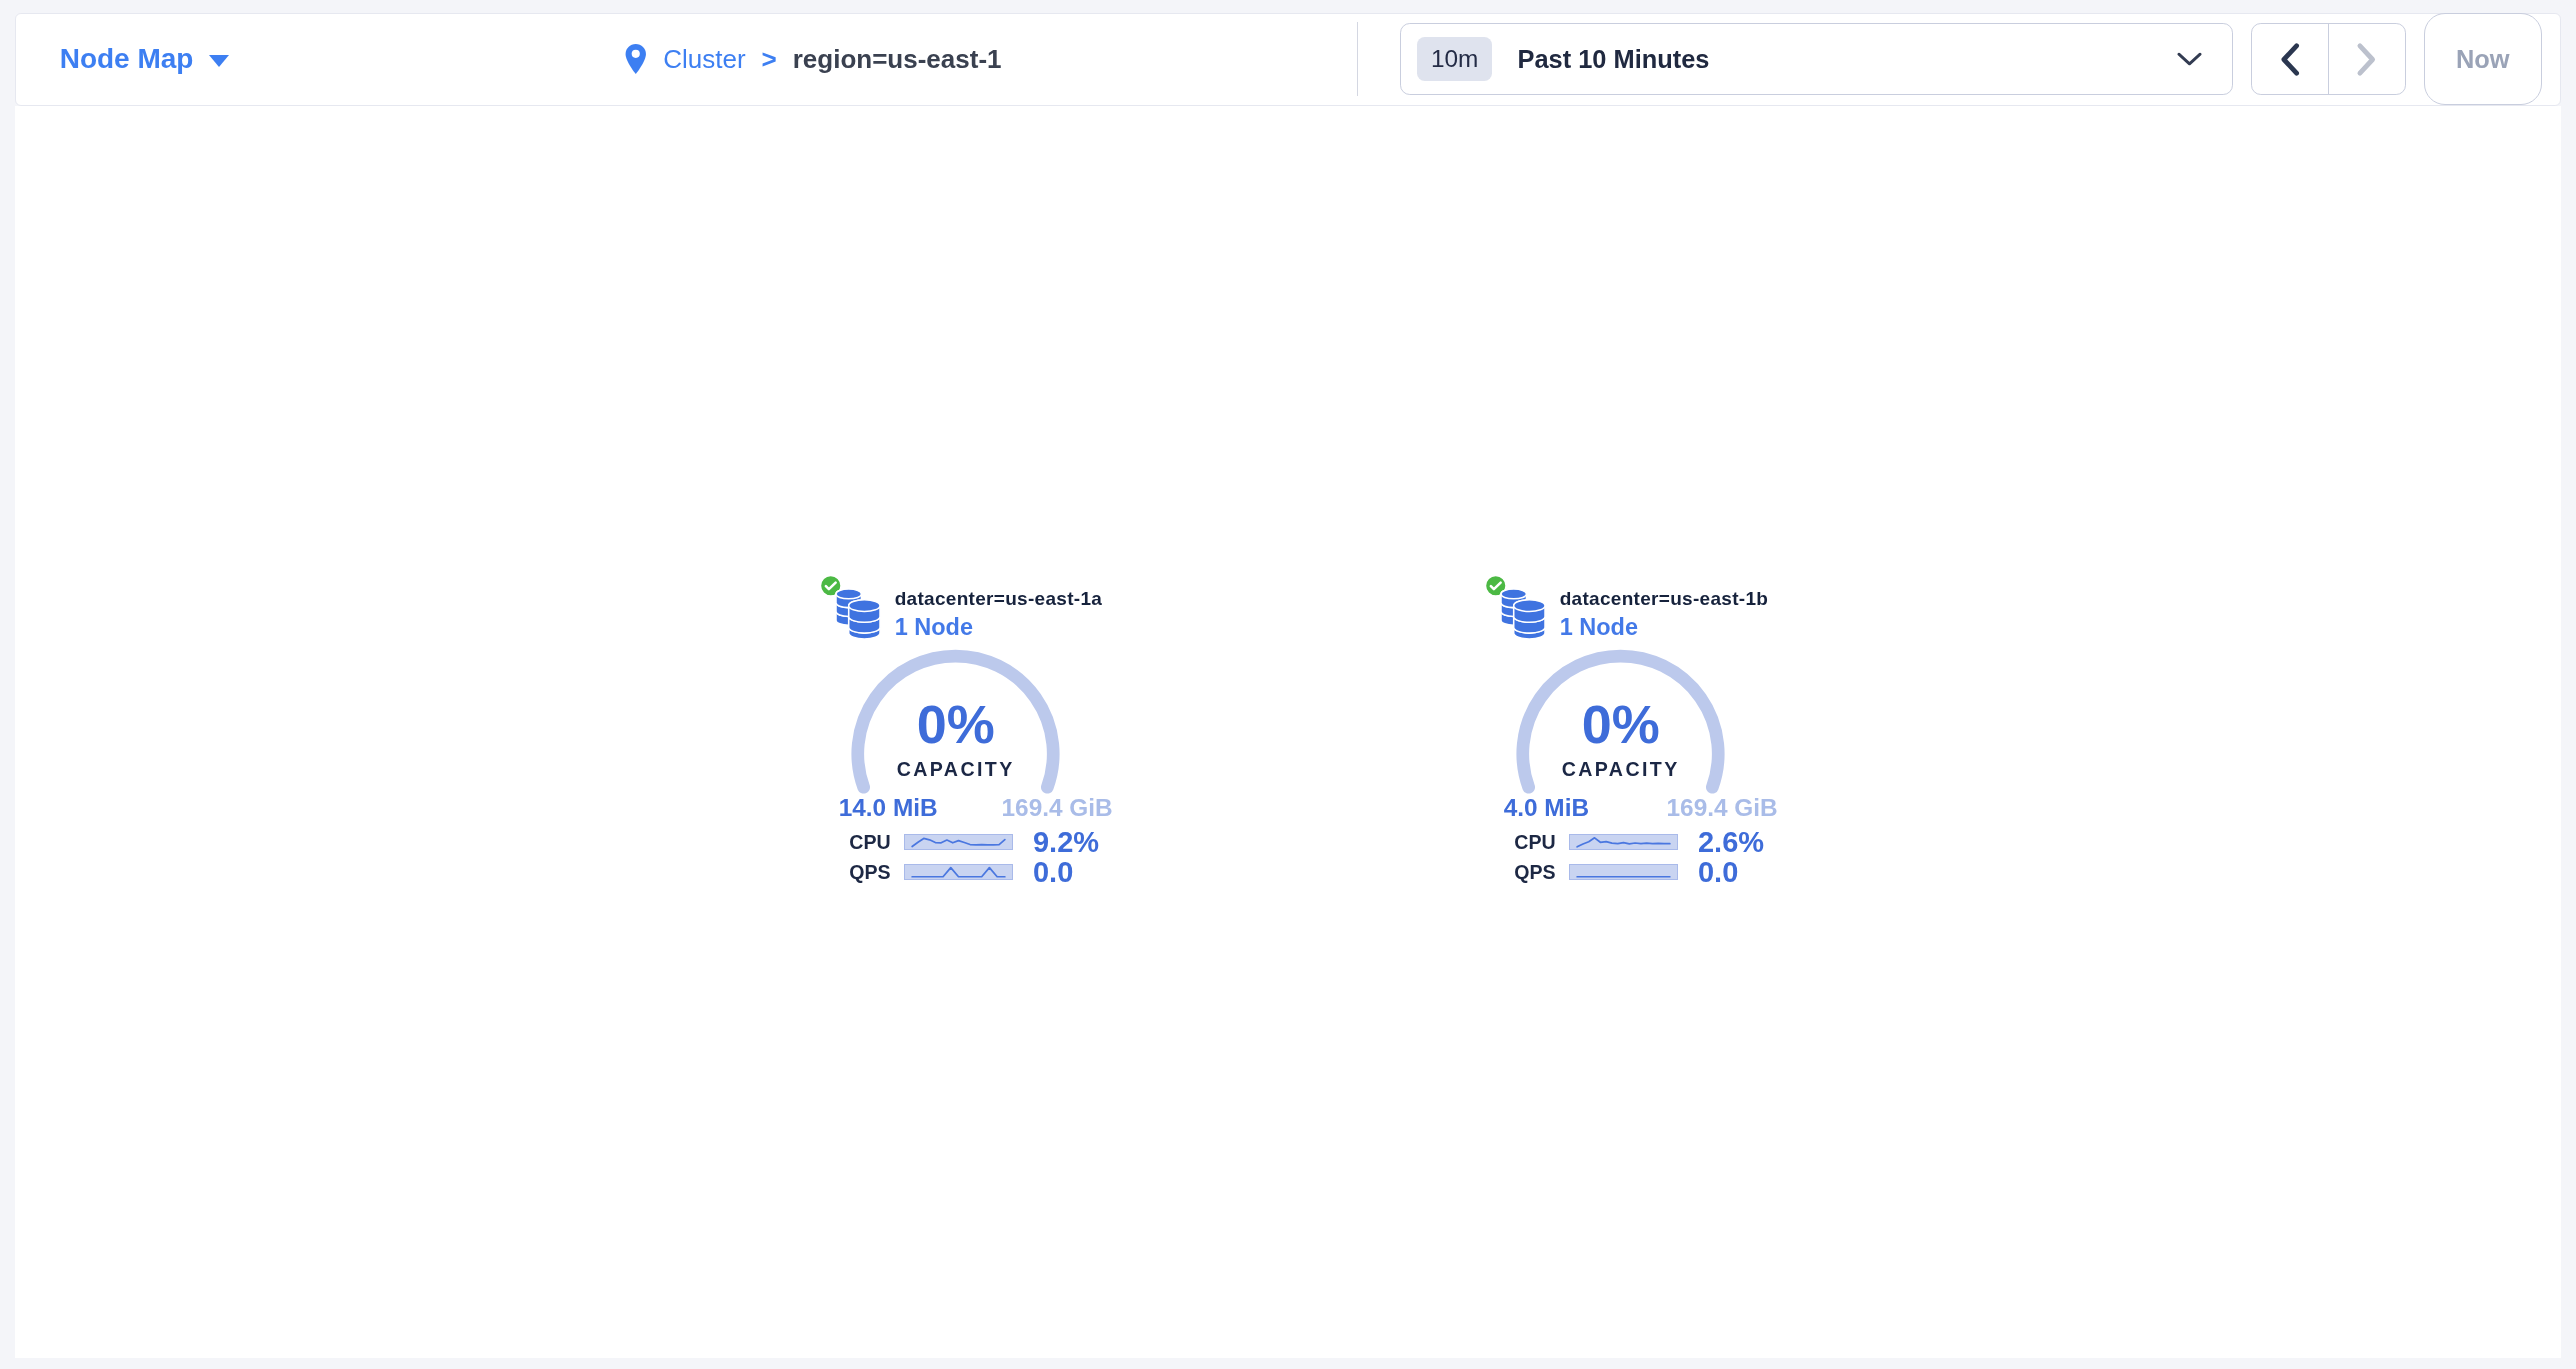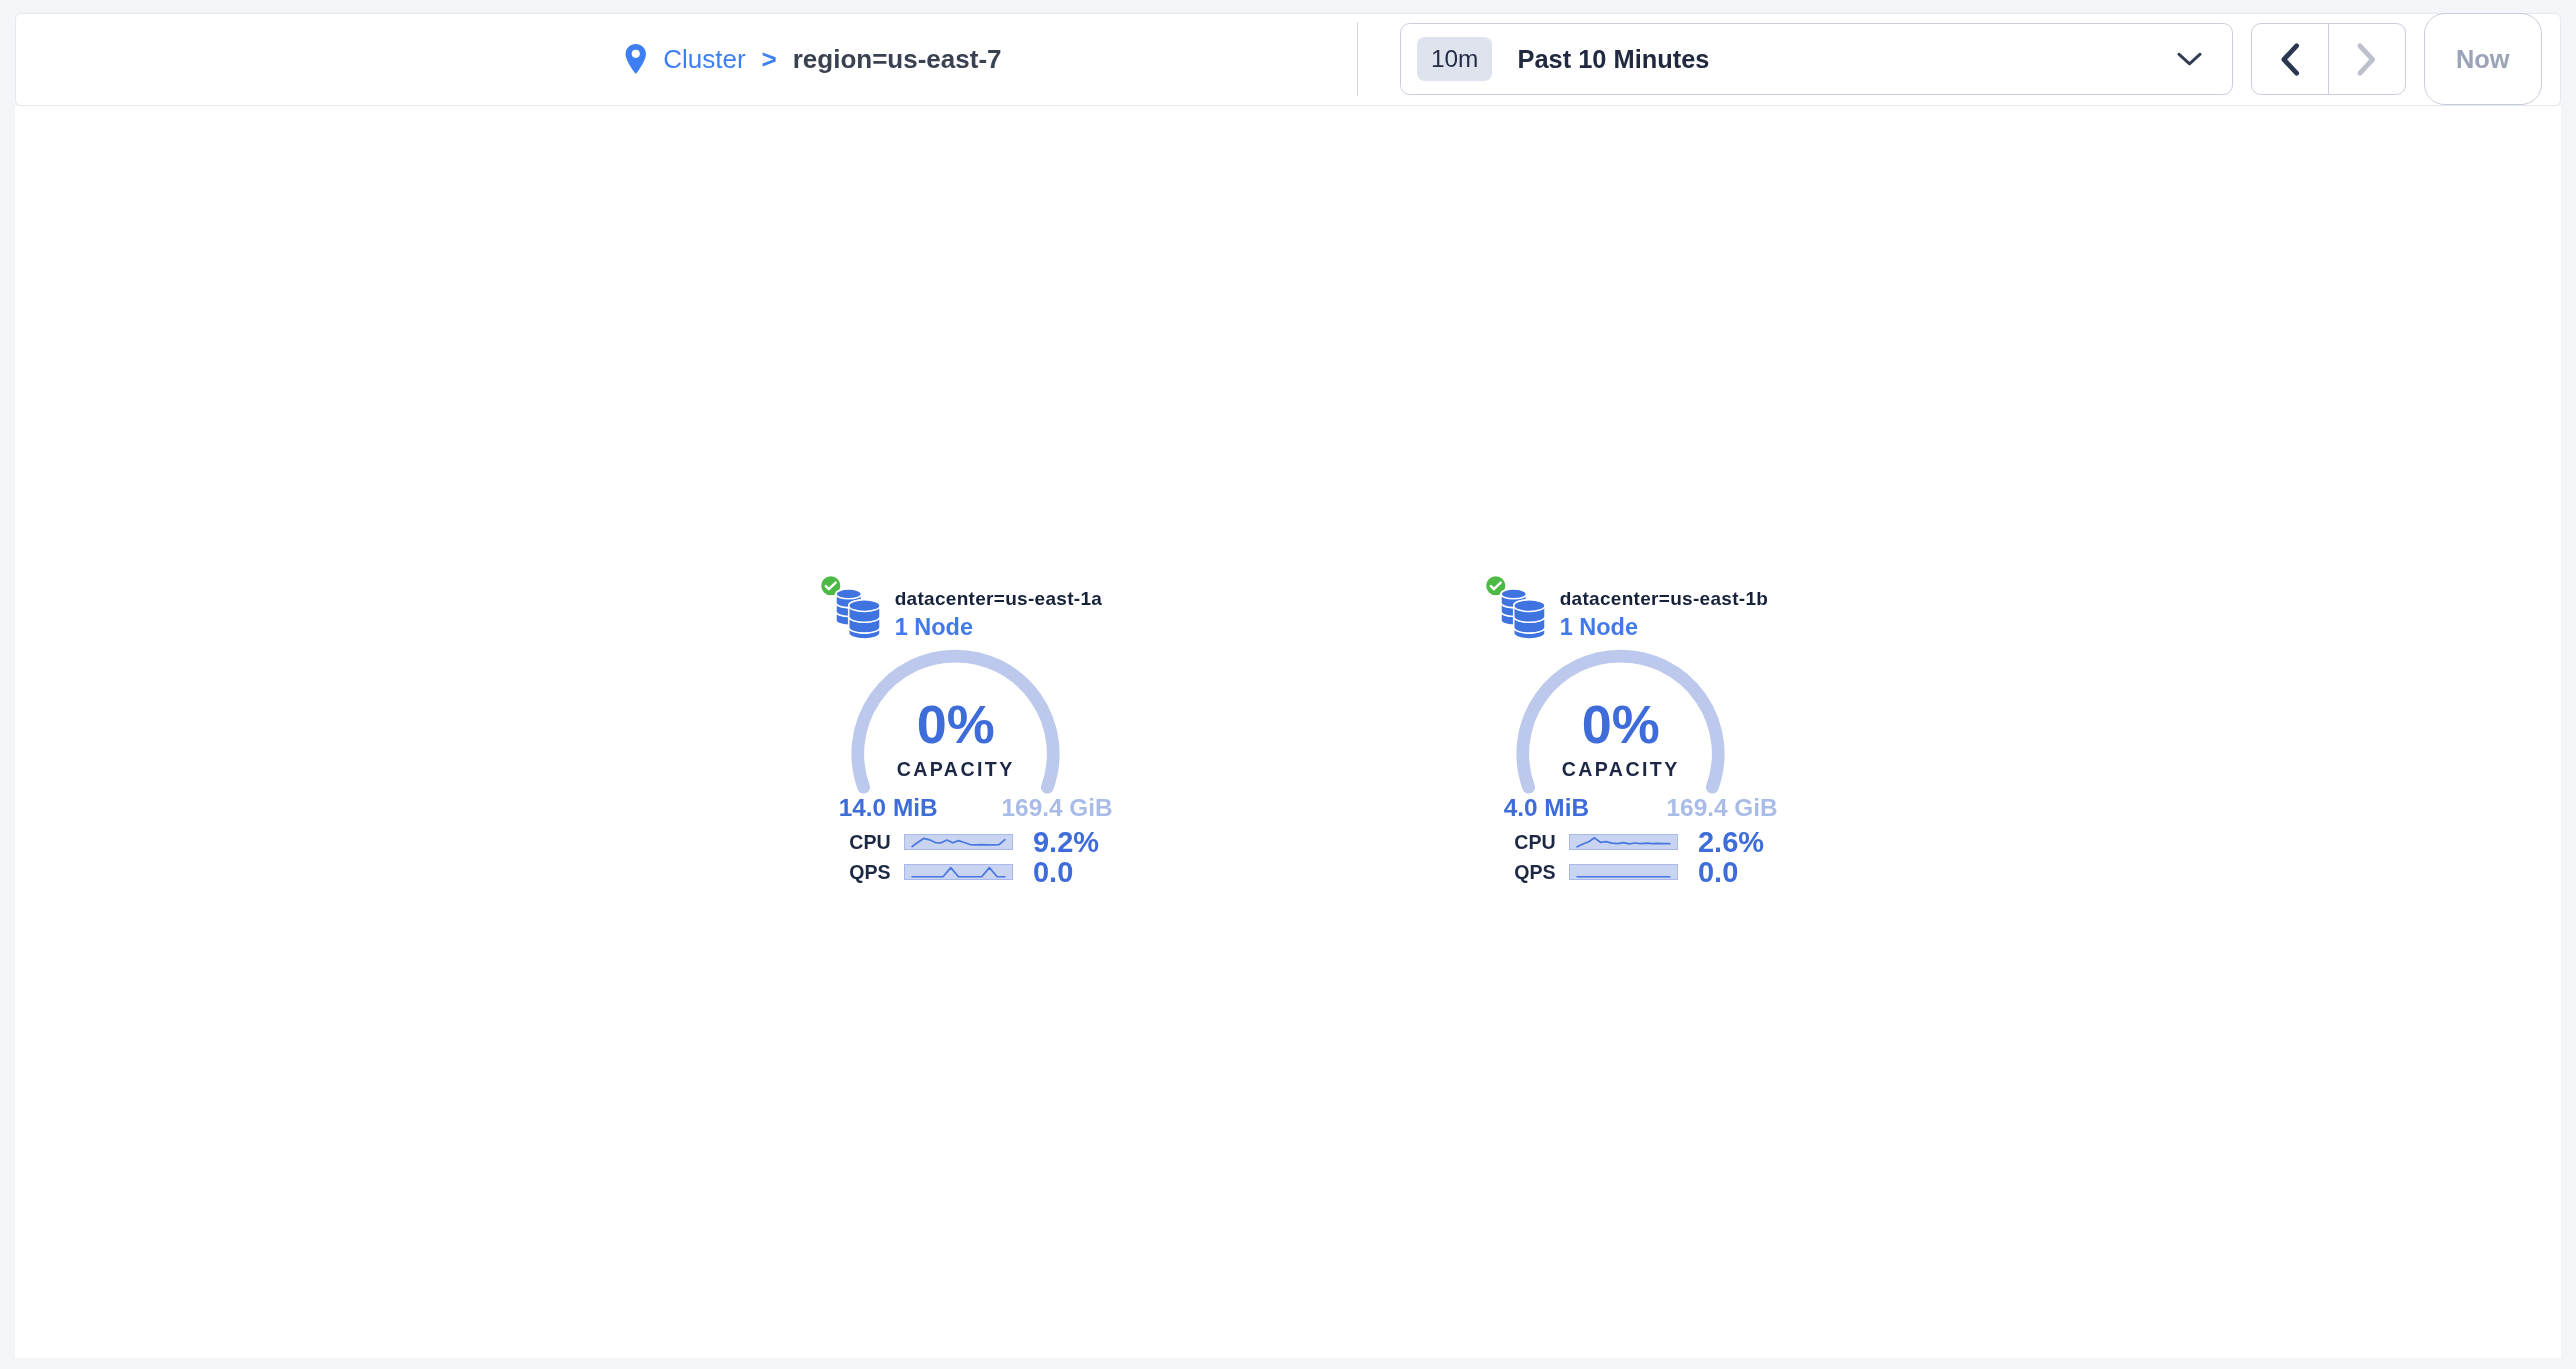--- a/index.html
+++ b/index.html
@@ -112,29 +112,33 @@
     font-size:28px; color:#555e70; cursor:pointer;
   }
 </style>
 </head>
 <body>
 
 <div class="screen">
 
   <div class="topbar">
 
+    <div class="view-selector">
+      <span class="label">Node Map</span>
+      <span class="caret-down"></span>
+    </div>
 
     <div class="breadcrumb">
       <svg width="23.5" height="33" viewBox="0 0 24 34">
         <path d="M12 1C6.1 1 1.5 5.6 1.5 11.3c0 7.9 10.5 20.6 10.5 20.6s10.5-12.7 10.5-20.6C22.5 5.6 17.9 1 12 1z" fill="#3d7ff2"></path>
         <circle cx="12" cy="11.2" r="4.2" fill="#fff"></circle>
       </svg>
       <span class="root">Cluster</span>
       <span class="sep">&gt;</span>
-      <span class="current">region=us-east-7</span>
+      <span class="current">region=us-east-1</span>
     </div>
 
     <div class="topbar-divider"></div>
 
     <div class="time-dropdown">
       <span class="time-badge">10m</span>
       <span class="time-label">Past 10 Minutes</span>
       <svg class="time-chevron" width="27" height="17.6" viewBox="0 0 28 18">
         <polyline points="3,4 14,14 25,4" fill="none" stroke="#333c52" stroke-width="3" stroke-linecap="round" stroke-linejoin="round"></polyline>
       </svg>

